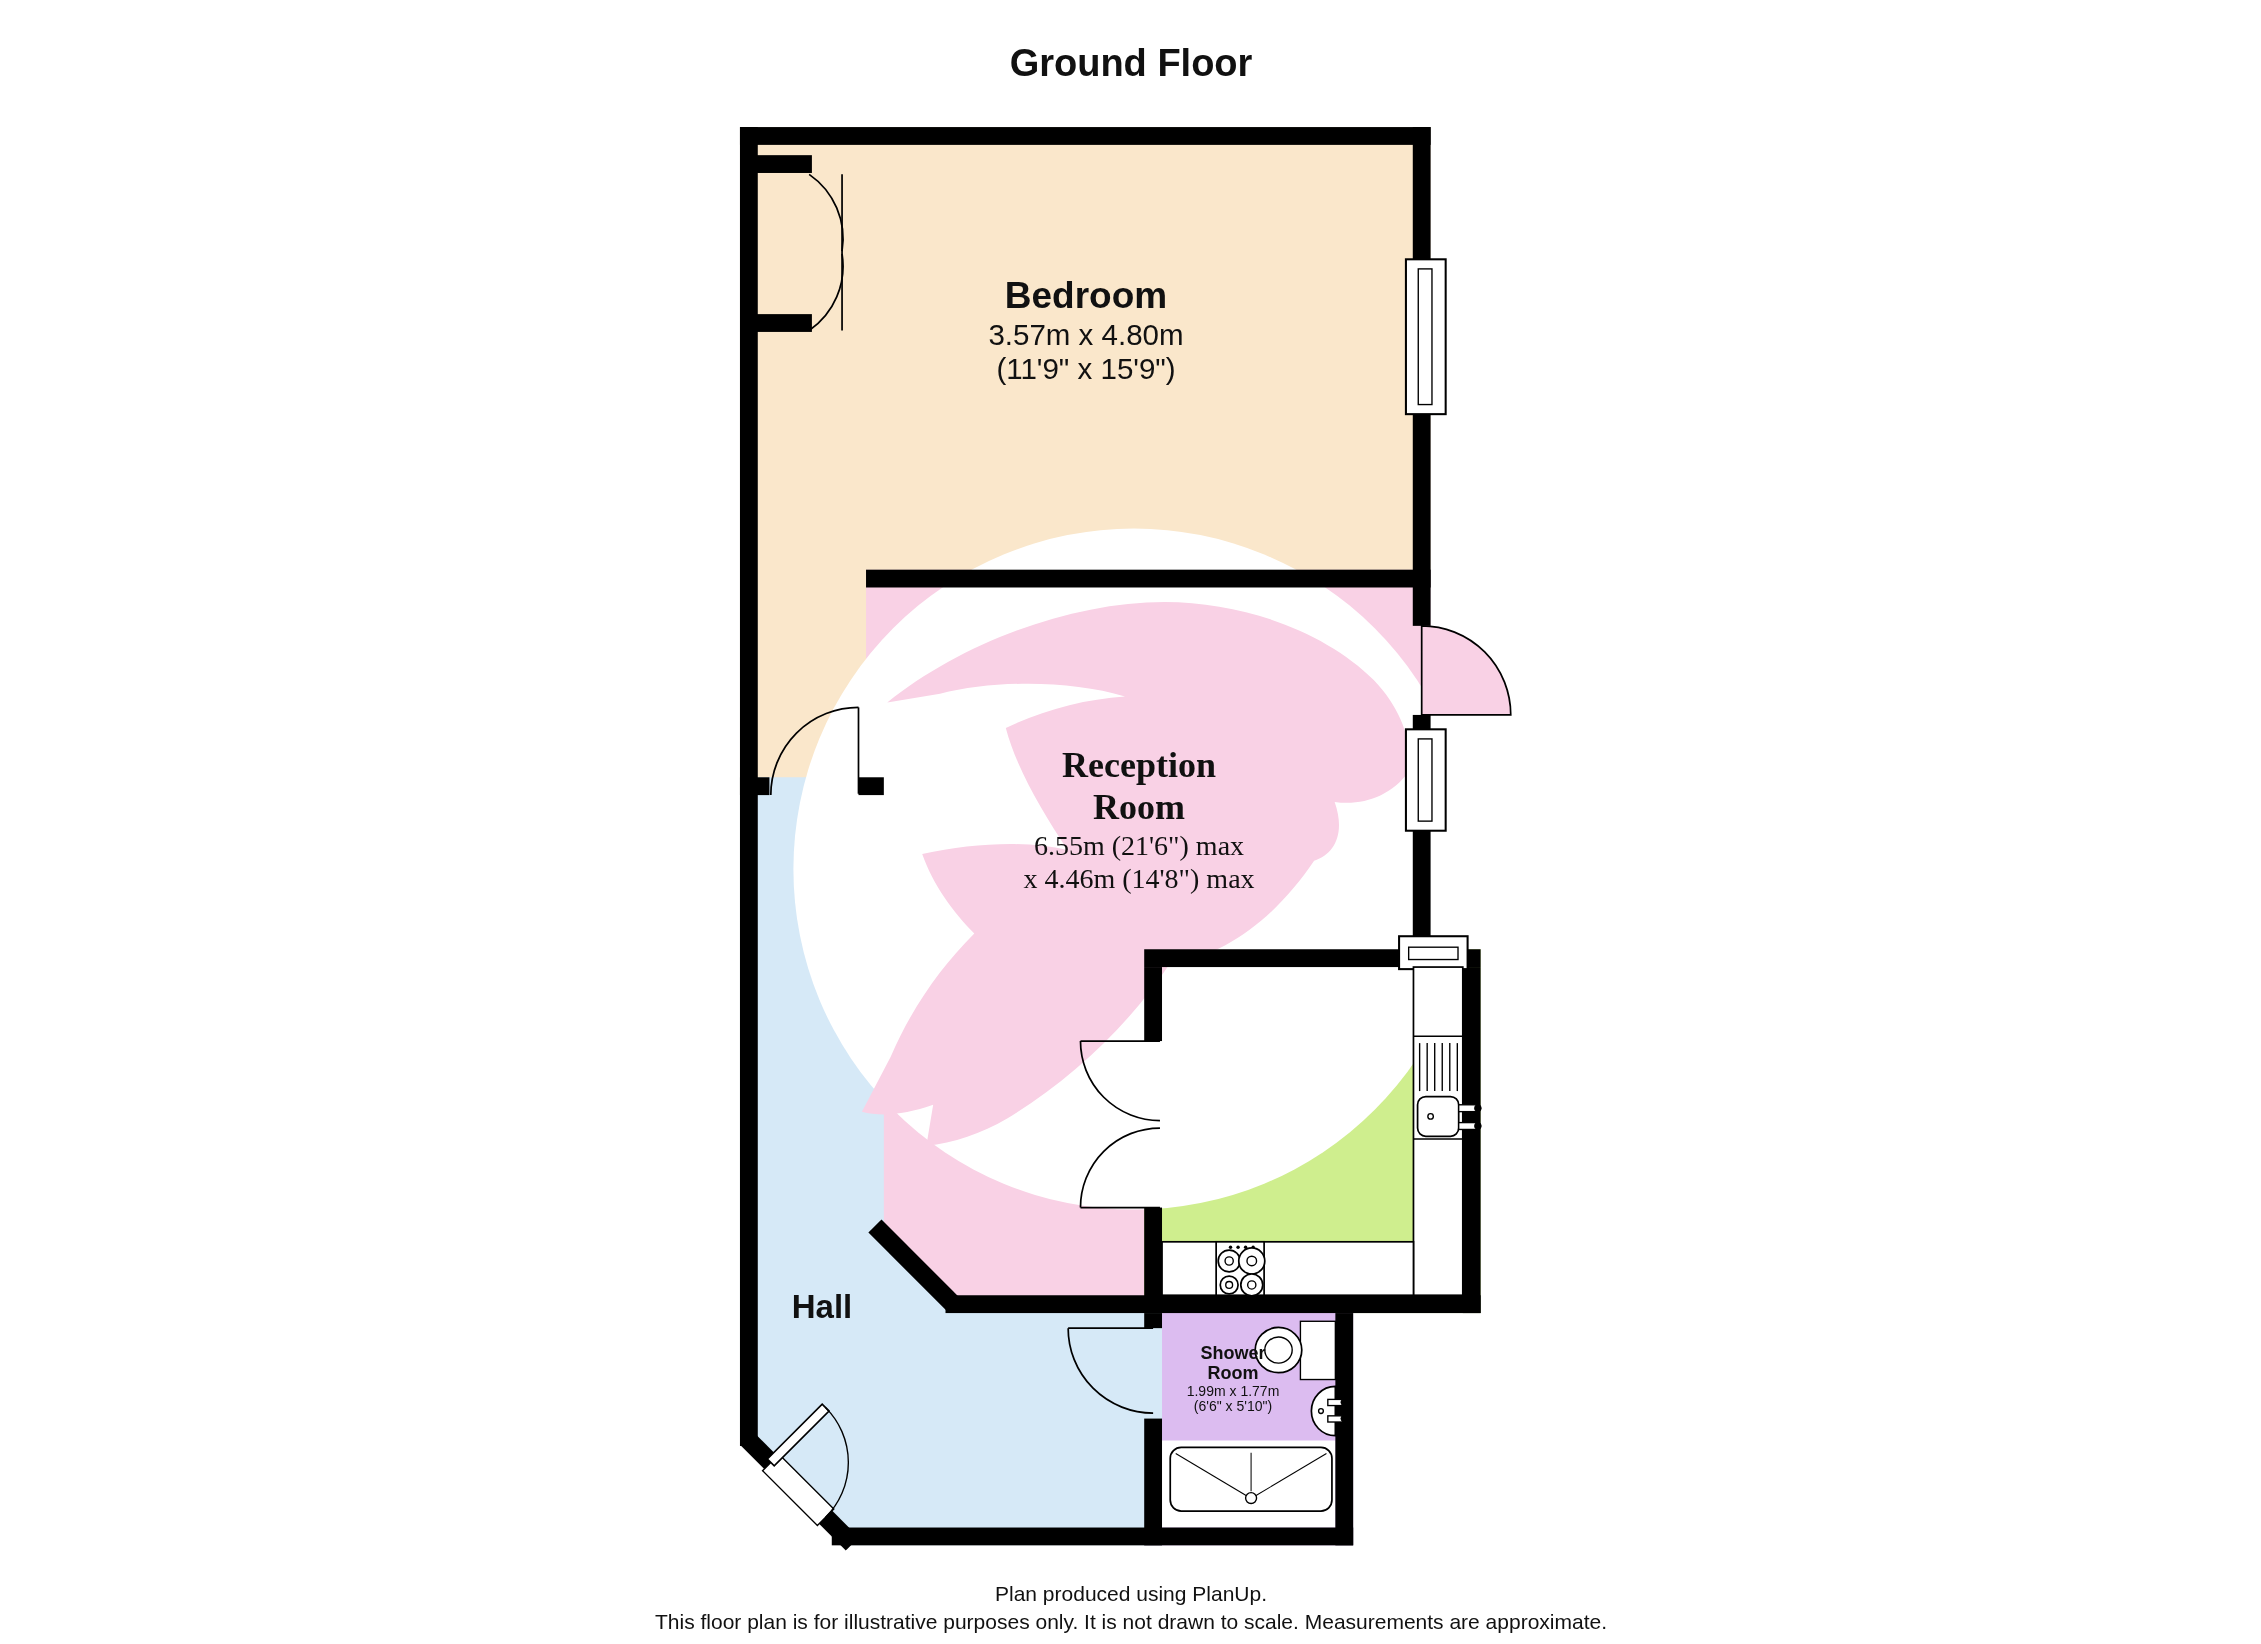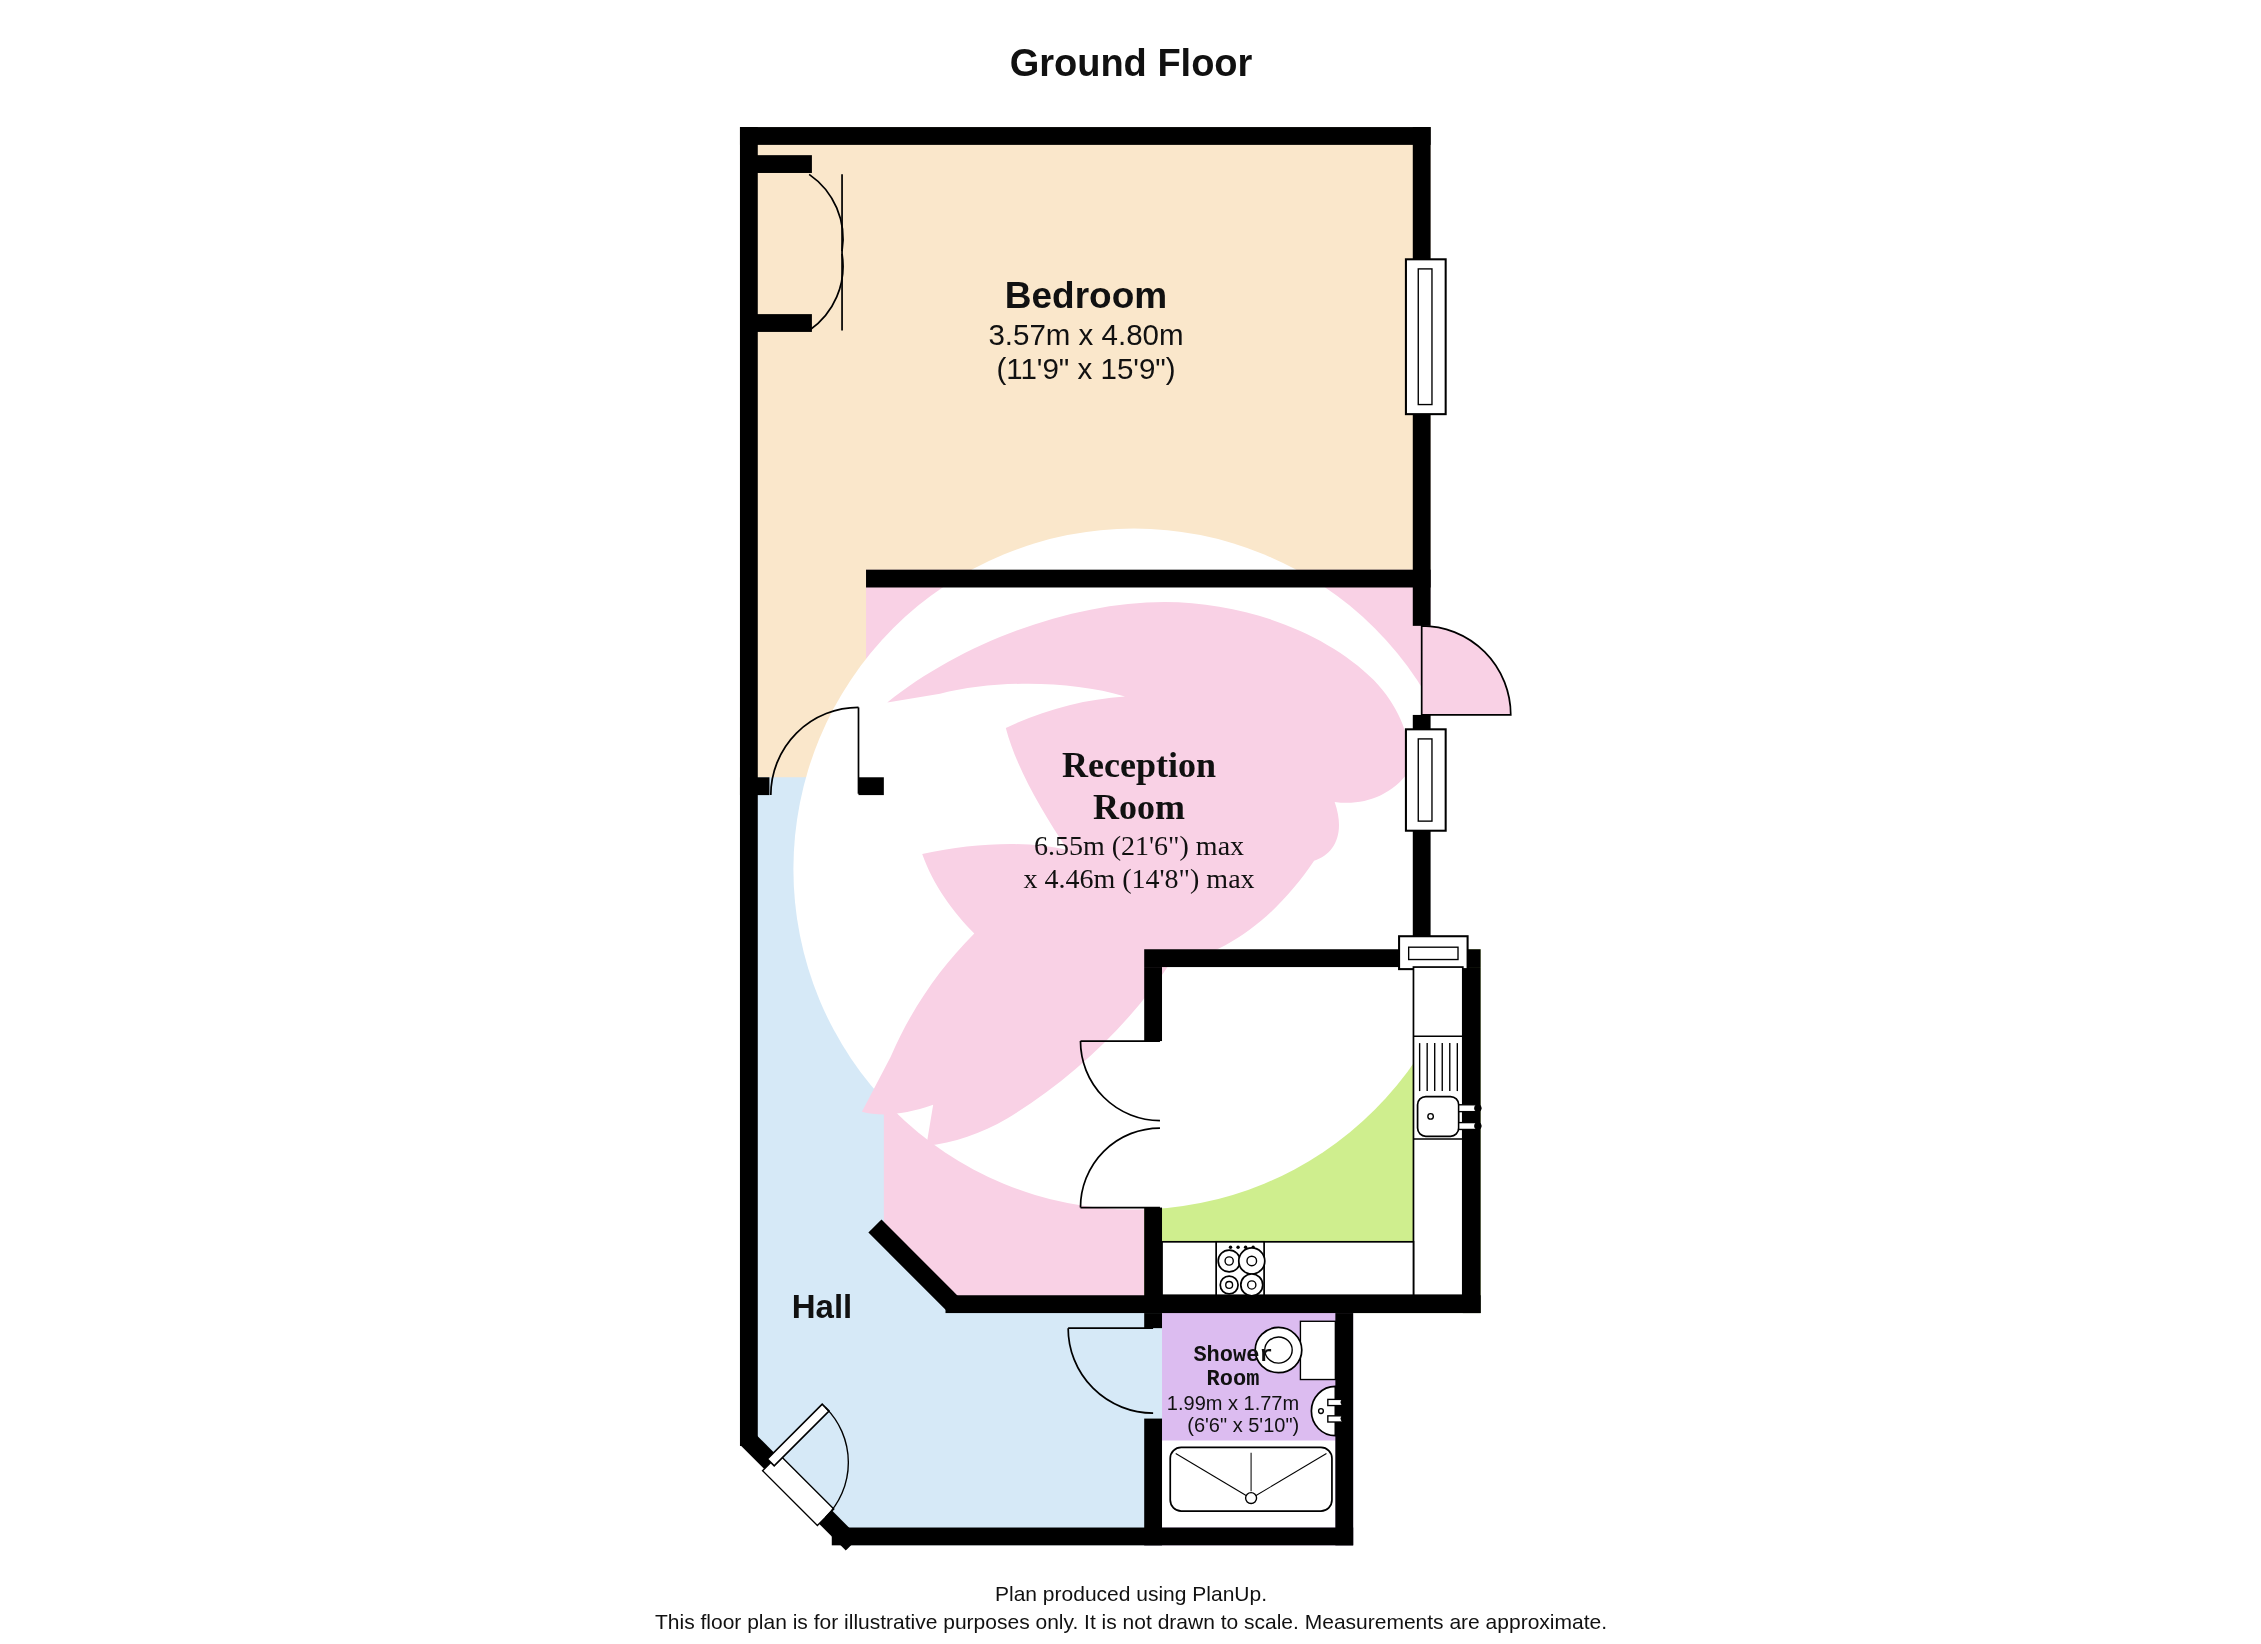--- a/index.html
+++ b/index.html
@@ -13,22 +13,22 @@
   .lbl-bedroom{left:1086px;top:274px;}
   .lbl-bedroom .name{font-size:37px;text-align:center;}
   .lbl-bedroom .dims{font-size:29.5px;}
   .lbl-reception{left:1139px;top:744px;font-family:Liberation Serif, serif;}
   .lbl-reception .name{font-size:36px;}
   .lbl-reception .dims{font-size:28px;}
   .lbl-kitchen{left:1302px;top:1042px;}
   .lbl-kitchen .name{font-size:31.5px;}
   .lbl-kitchen .dims{font-size:25px;}
   .lbl-shower{left:1233px;top:1344px;line-height:1.1;}
-  .lbl-shower .name{font-size:22px;font-family:Liberation Mono, monospace;}
-  .lbl-shower .dims{font-size:20px;text-align:right;}
+  .lbl-shower .name{font-size:18px;}
+  .lbl-shower .dims{font-size:14px;}
   .lbl-hall{left:822px;top:1288px;}
   .lbl-hall .name{font-size:33px;}
   .footer{position:absolute;left:1131px;top:1580px;transform:translateX(-50%);
           text-align:center;font-size:21px;line-height:1.35;white-space:nowrap;}
 </style>
 </head>
 <body>
 
 <div class="canvas">
 

